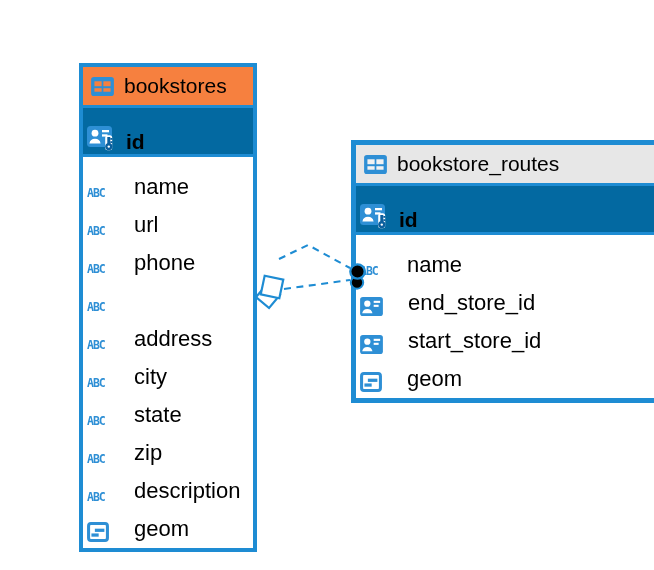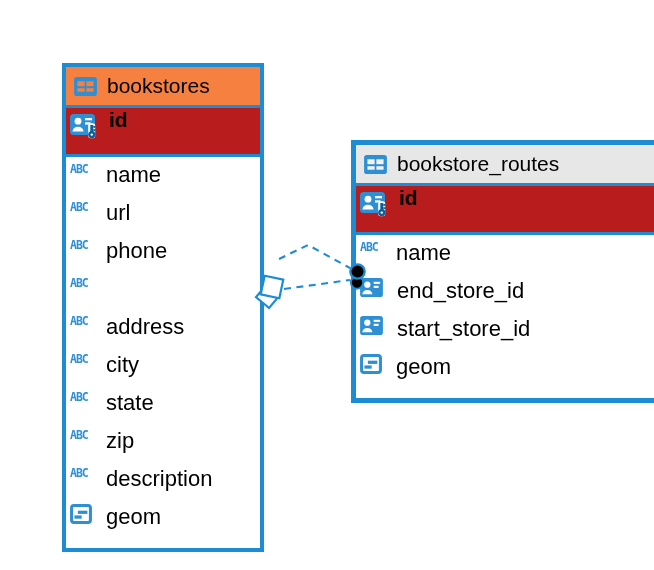--- a/index.html
+++ b/index.html
@@ -17,53 +17,53 @@
     --gray-hdr:#E7E7E7;
   }
   #symbol-defs{position:absolute;width:0;height:0;overflow:hidden;}
 
   .entity{
     position:absolute;
     background:#ffffff;
     border:4px solid var(--blue);
     box-sizing:border-box;
   }
-  .entity--bookstores{left:62px;top:63px;width:202px;}
+  .entity--bookstores{left:79px;top:63px;width:178px;}
   .entity--routes{left:351px;top:140px;width:309px;border-width:5px;}
 
   .t-header{
     display:flex;align-items:center;
     height:38px;
     padding-left:8px;
     gap:10px;
   }
   .t-header--orange{background:var(--orange);--cells:var(--orange);}
   .t-header--gray{background:var(--gray-hdr);--cells:#f2f2f2;}
   .t-header .label{
     font-size:21px;color:#000;
     white-space:nowrap;
   }
   .tbl-icon{width:23px;height:19px;flex:0 0 auto;}
 
   .t-pk{
-    display:flex;align-items:flex-start;
+    display:flex;align-items:flex-end;
     height:46px;
     padding-left:4px;gap:9px;
     border-top:3px solid var(--blue);
     border-bottom:3px solid var(--blue);
-    background:#b91c1c;
+    background:#0369a1;
   }
   .t-pk .label{font-size:21px;font-weight:bold;color:#000;white-space:nowrap;}
   .pk-icon{width:30px;height:30px;flex:0 0 auto;margin-top:4px;}
 
   .t-cols{padding:5px 0 6px 0;}
   .t-col{
-    display:flex;align-items:flex-start;
+    display:flex;align-items:flex-end;
     height:38px;
-    padding-left:4px;gap:14px;
+    padding-left:4px;gap:25px;
   }
   .t-col .label{font-size:22px;color:#000;white-space:nowrap;}
 
   .abc{
     width:22px;flex:0 0 auto;
     font-family:"DejaVu Sans Mono", monospace;
     font-weight:bold;font-size:11.5px;letter-spacing:-1px;
     color:var(--blue-icon);
     text-align:left;
   }

